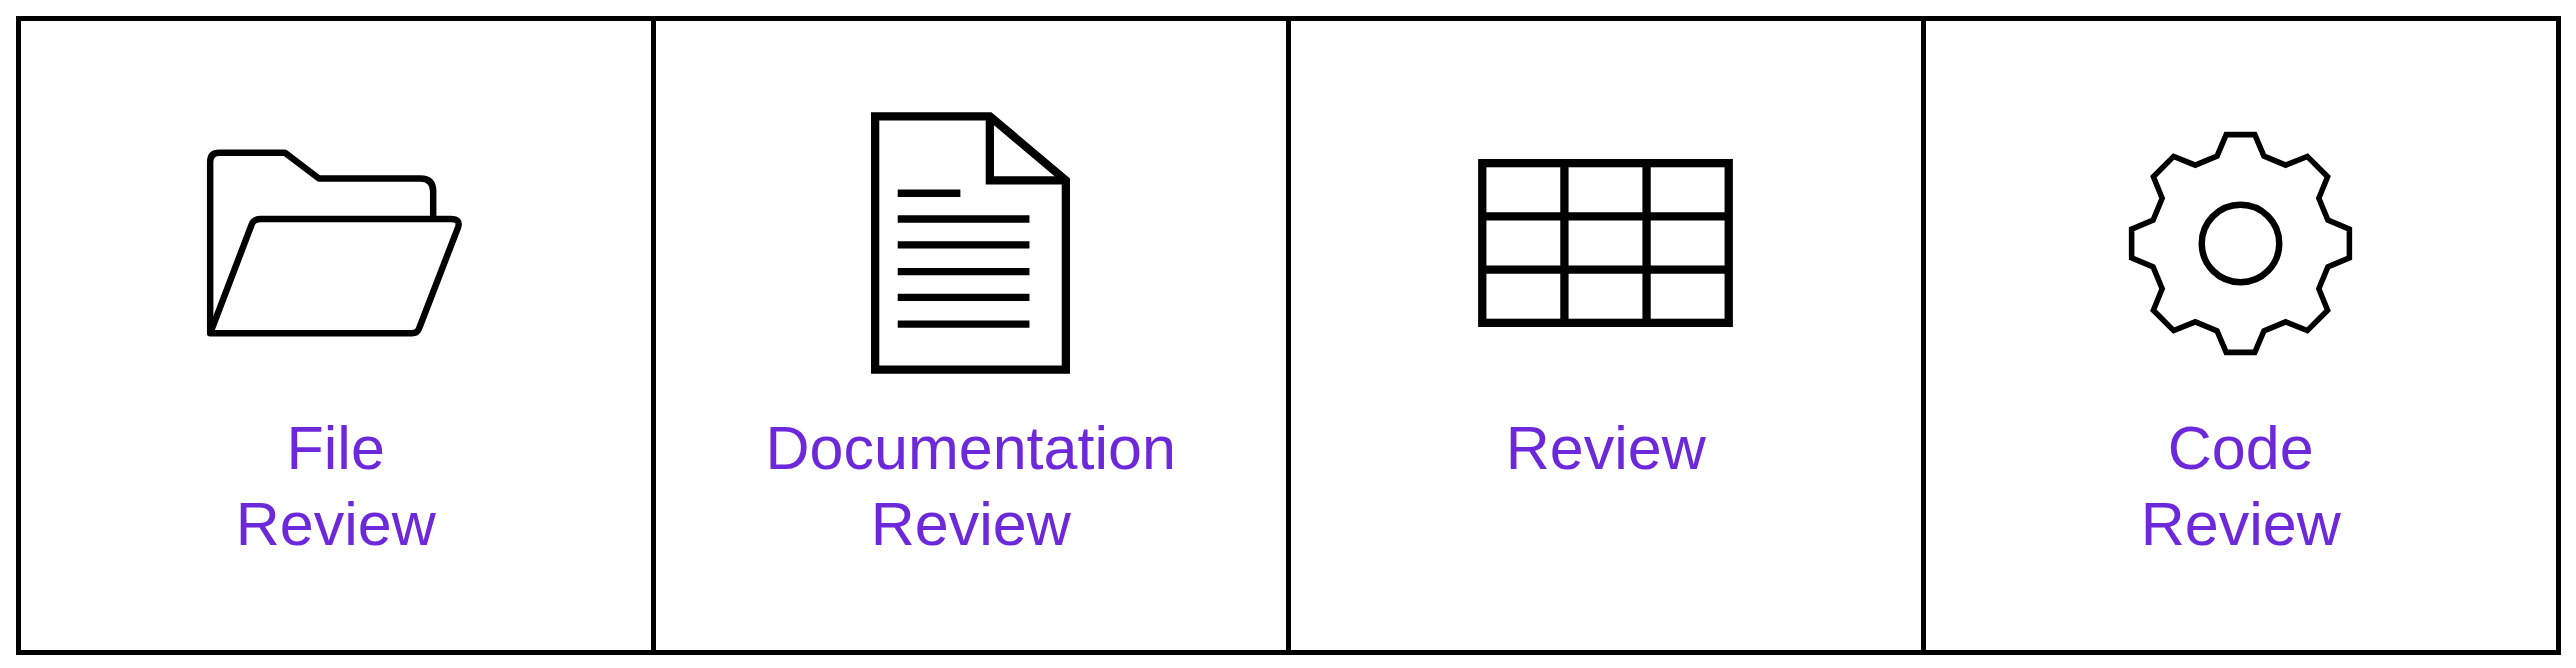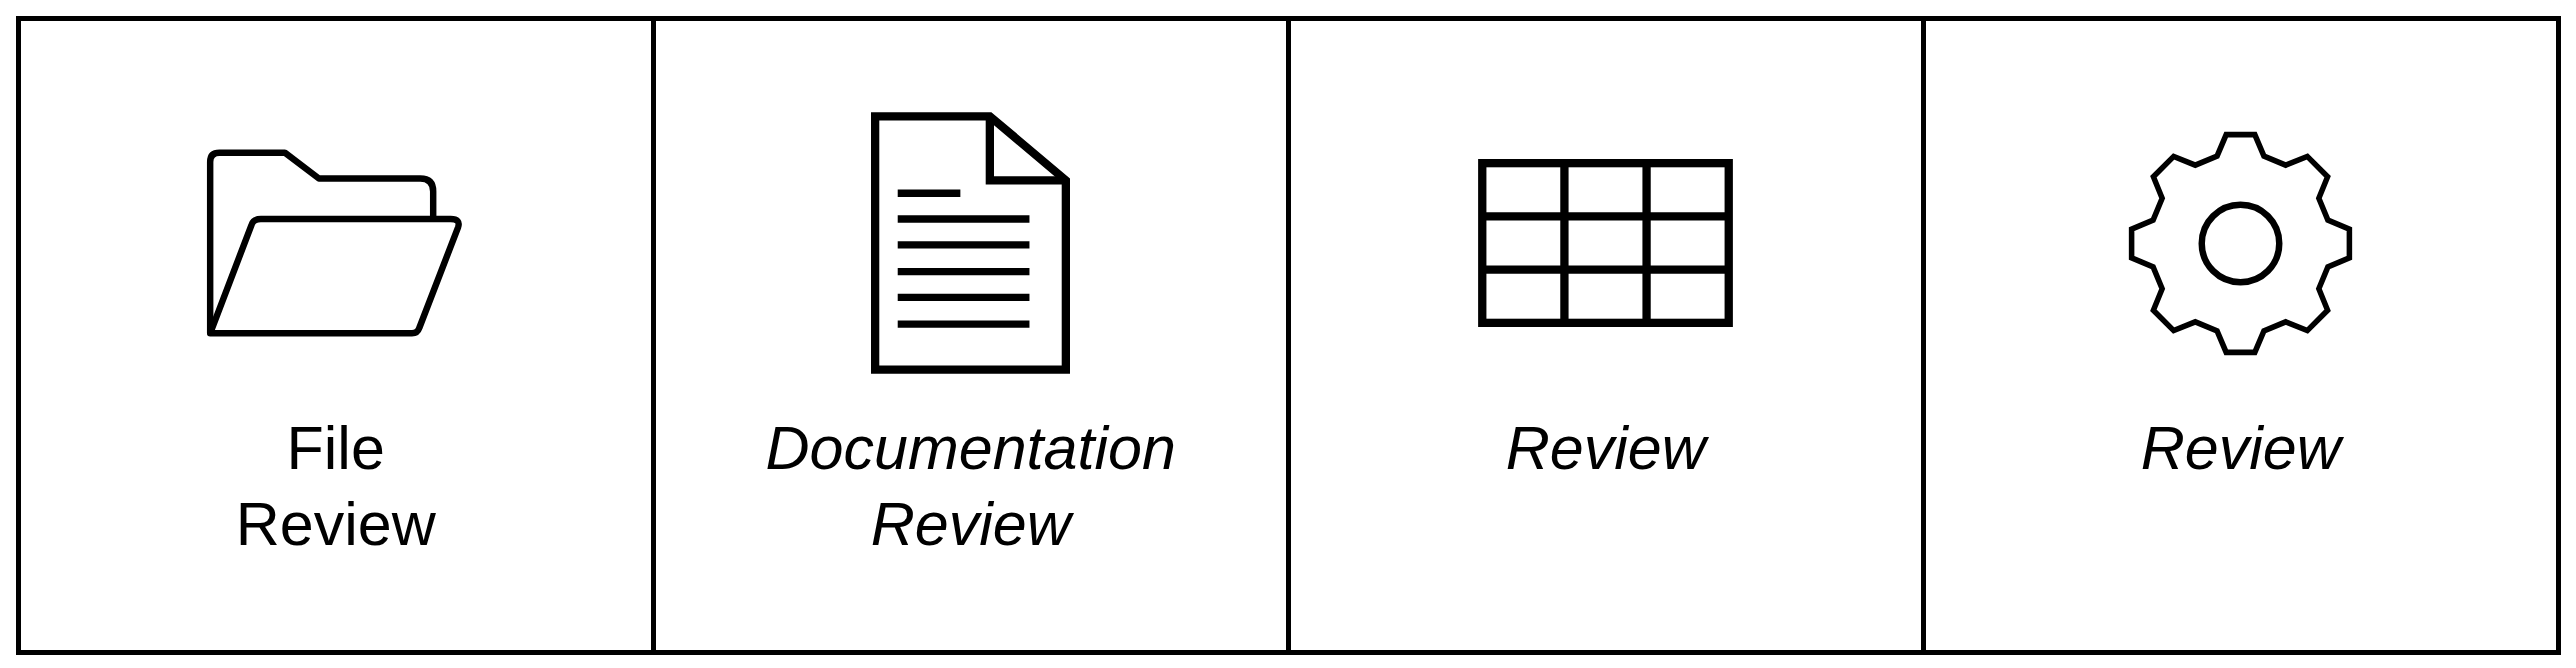--- a/index.html
+++ b/index.html
@@ -17,34 +17,34 @@
     display: flex;
     background: #ffffff;
   }
   .cell {
     flex: 1 1 0;
     min-width: 0;
     display: flex;
     flex-direction: column;
     align-items: center;
   }
-  .cell + .cell { border-left: 5.5px solid #000; font-style: italic; }
+  .cell + .cell { border-left: 5.5px solid #000; }
   .icon-box {
     margin-top: 98px;
     height: 249px;
     display: flex;
     align-items: center;
     justify-content: center;
   }
   .label {
     margin-top: 42px;
     font-size: 61px;
     line-height: 76px;
     text-align: center;
-    color: #000000;
+    color: #6d28d9;
     white-space: nowrap;
   }
   .label span { display: block; }
   svg { display: block; }
 </style>
 </head>
 <body>
 
 <div class="frame">
 
@@ -107,18 +107,19 @@
                  L217.7,97.6 L241,107.5 L241,138.5 L217.7,148.4
                  L207.9,172 L217.4,195.4 L195.4,217.4 L172,207.9
                  L148.4,217.7 L138.5,241 L107.5,241 L97.6,217.7
                  L74,207.9 L50.6,217.4 L28.6,195.4 L38.1,172
                  L28.3,148.4 L5,138.5 L5,107.5 L28.3,97.6
                  L38.1,74 L28.6,50.6 L50.6,28.6 L74,38.1 Z" fill="none" stroke="#000" stroke-width="6" stroke-linejoin="miter"></path>
         <circle cx="123" cy="123" r="42" fill="none" stroke="#000" stroke-width="7"></circle>
       </svg>
     </div>
     <div class="label">
+      <span>Code</span>
       <span>Review</span>
     </div>
   </div>
 
 </div>
 
 
 </body></html>

